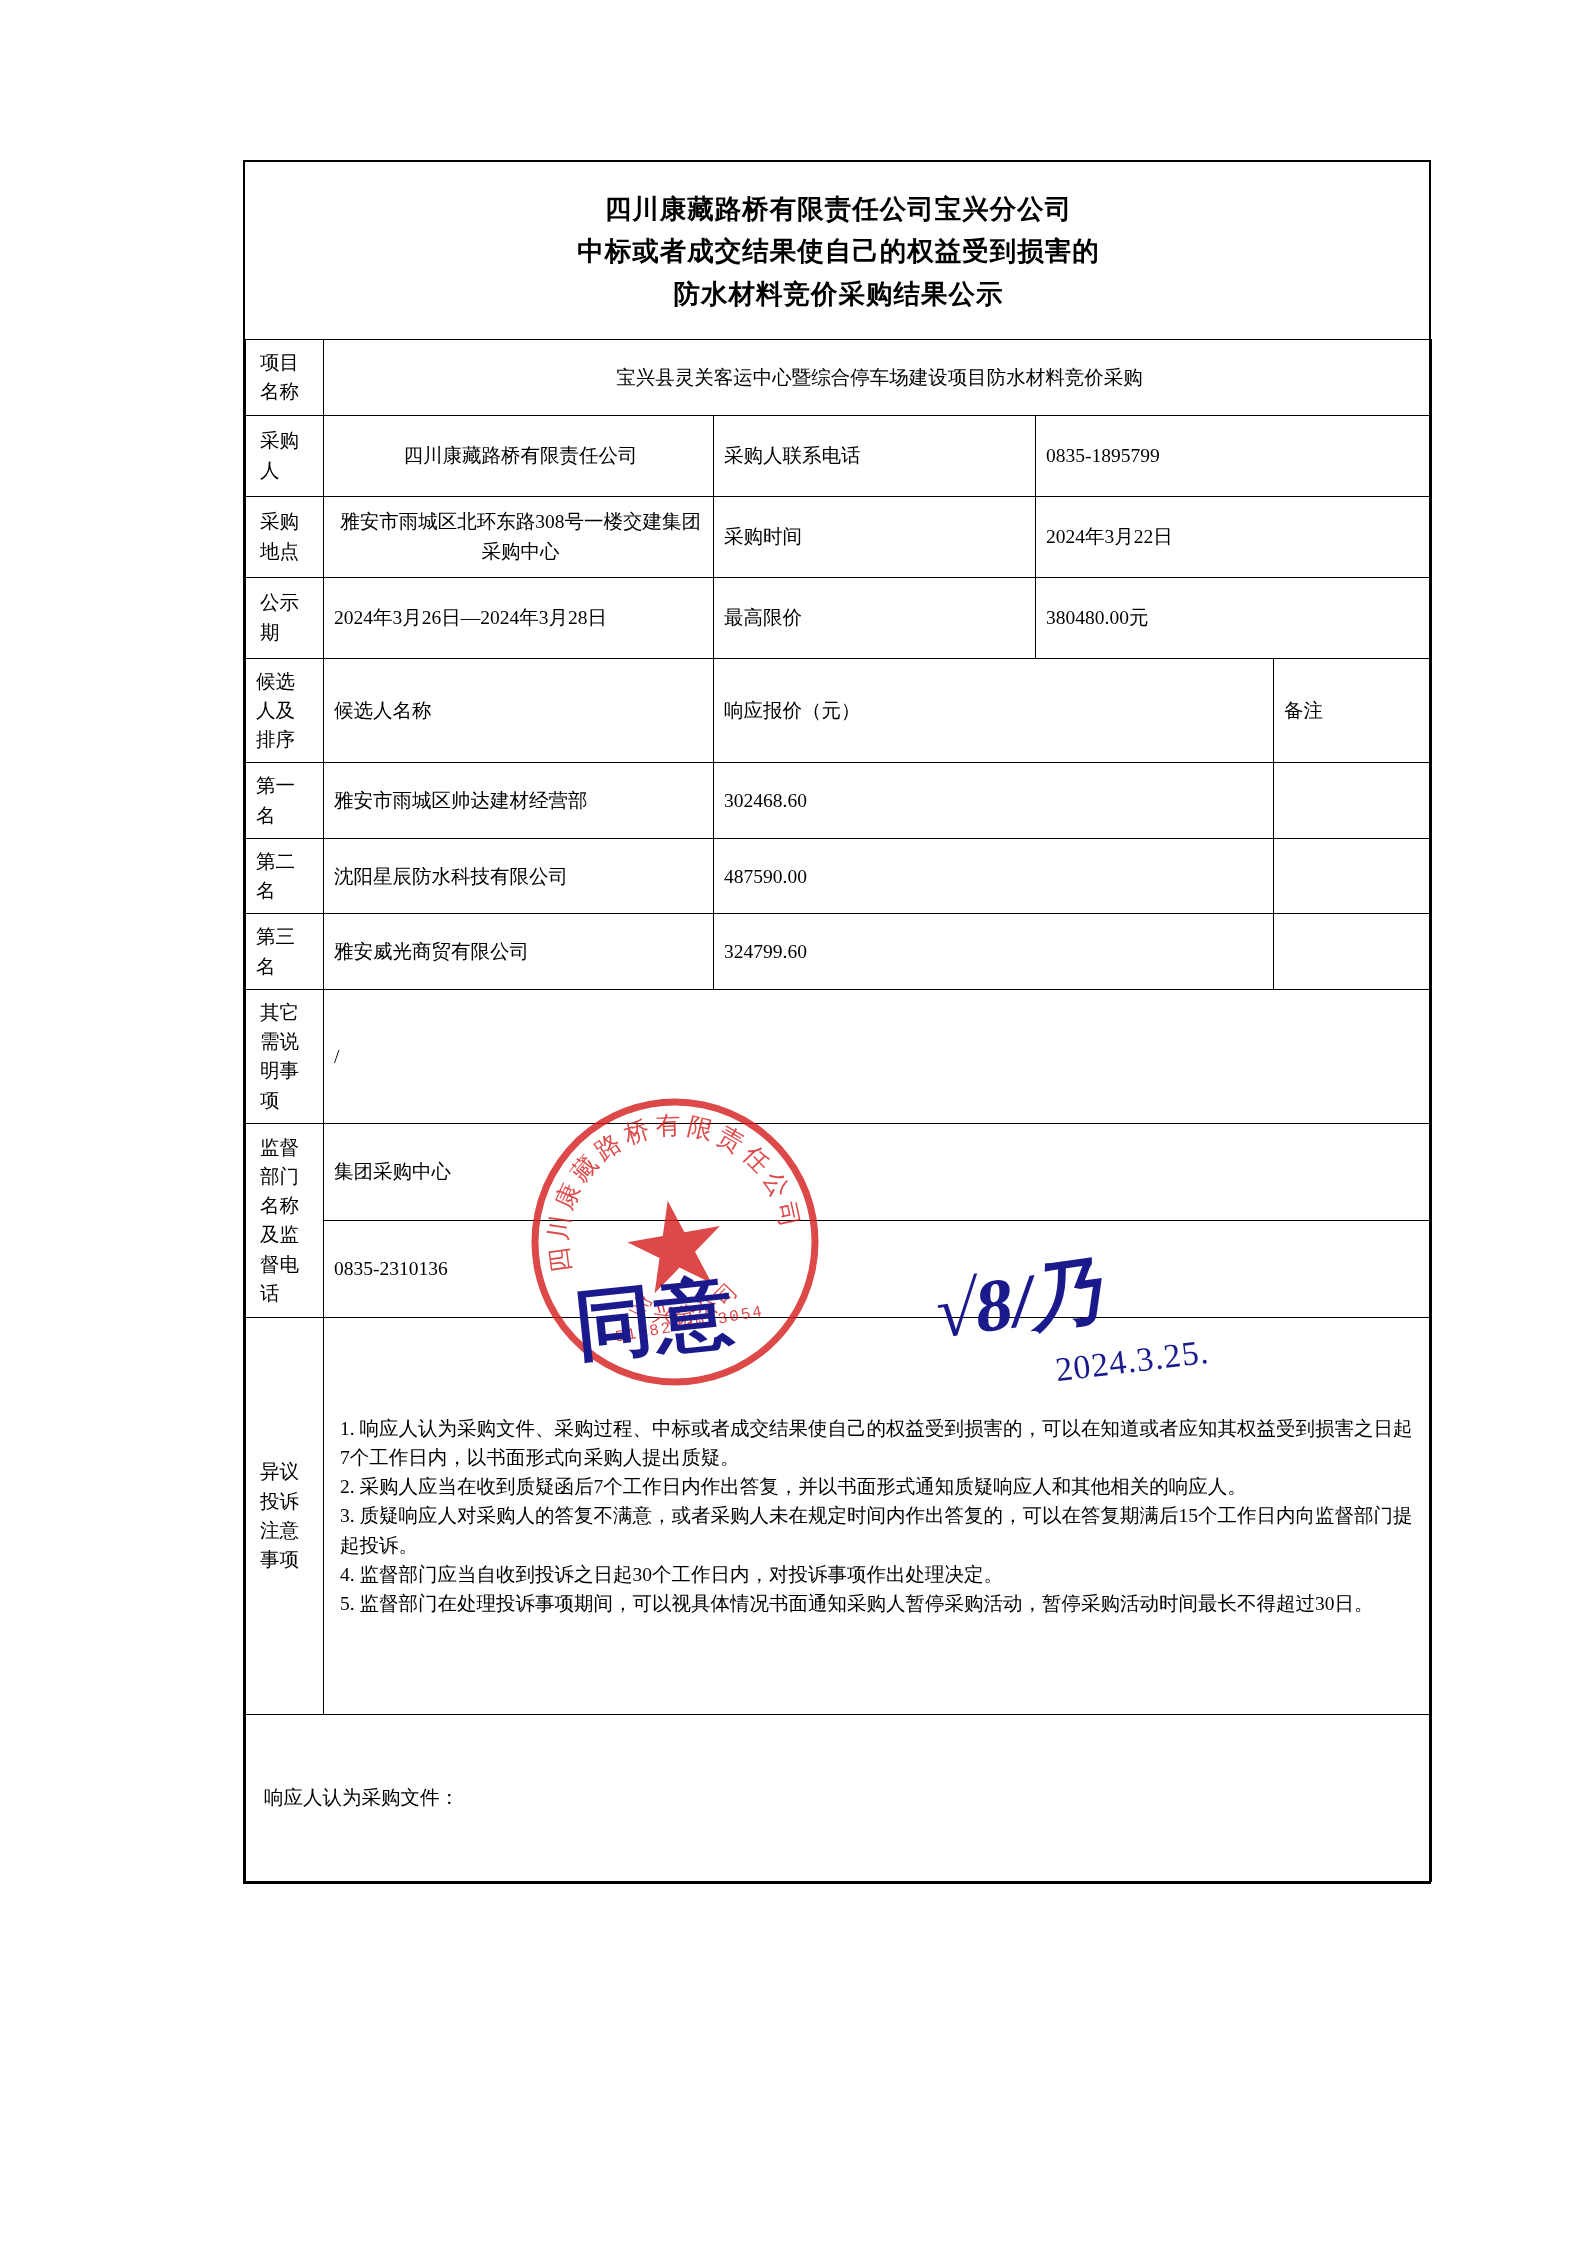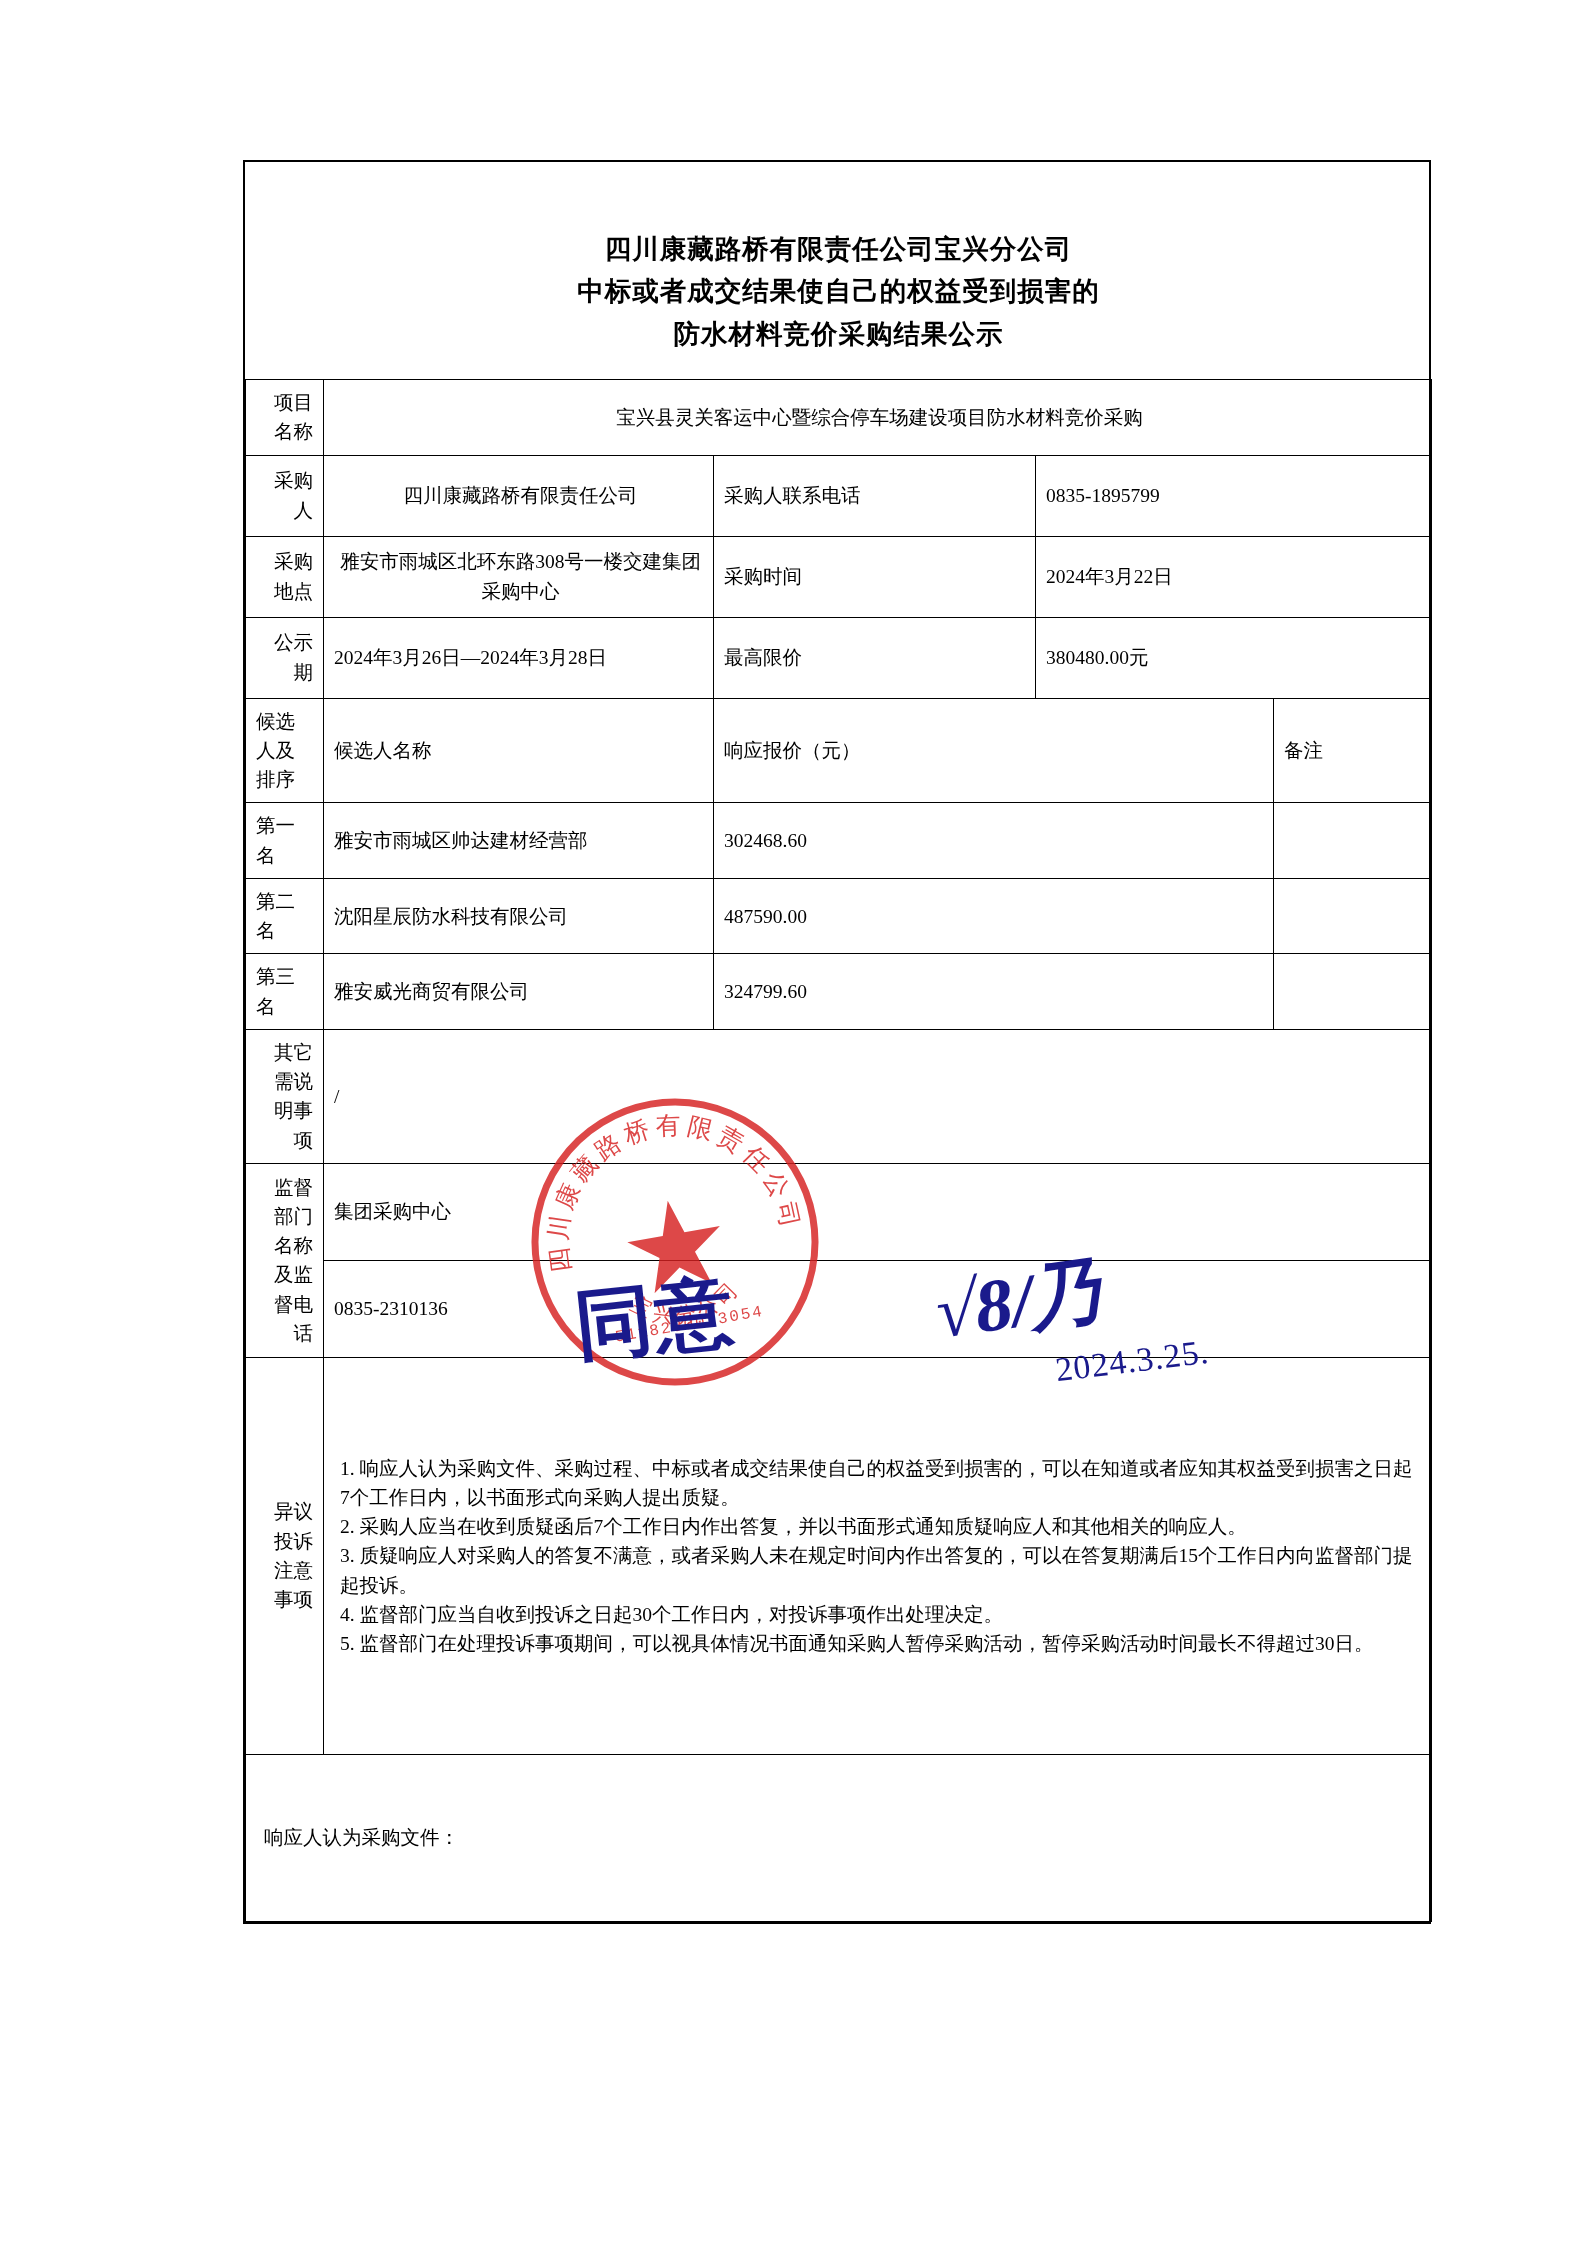--- a/index.html
+++ b/index.html
@@ -27,21 +27,20 @@
     top: 160px;
     width: 1188px;
     border: 2px solid #000;
     box-sizing: border-box;
     background: transparent;
   }
   table.main {
     width: 100%;
     border-collapse: collapse;
     table-layout: fixed;
-    margin-top: 40px;
   }
   table.main td {
     border: 1px solid #000;
     padding: 8px 10px;
     font-size: 19.5px;
     line-height: 1.5;
     vertical-align: middle;
   }
   .title-cell {
     border: none !important;
@@ -49,21 +48,21 @@
     text-align: center;
   }
   .title-line {
     font-size: 26.5px;
     font-weight: bold;
     letter-spacing: 1px;
     line-height: 1.6;
     font-family: "Liberation Sans", "DejaVu Sans", sans-serif;
   }
   .lbl {
-    text-align: right;
+    text-align: left;
     padding-left: 14px !important;
     white-space: normal;
   }
   .ctr { }
   .left { text-align: center; padding-left: 14px !important; }
   .tall { height: 64px; }
   .note-cell {
     text-align: left;
     font-size: 19px;
     line-height: 1.72;

